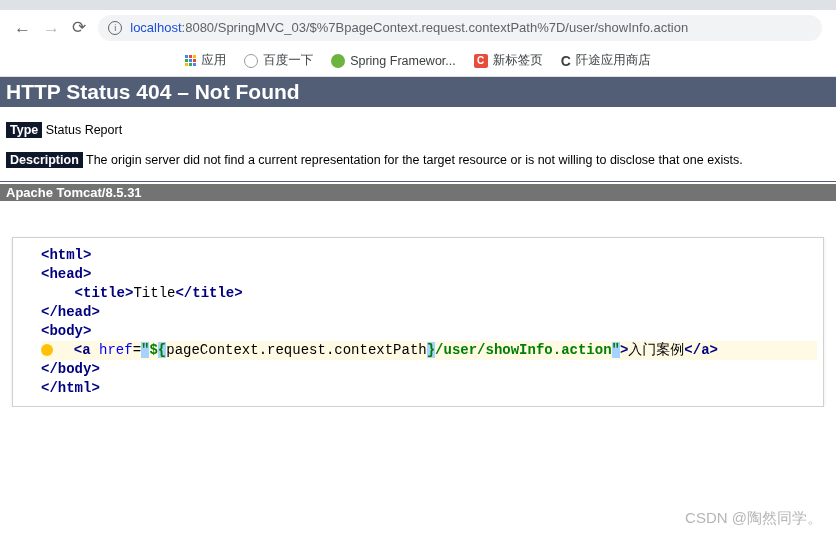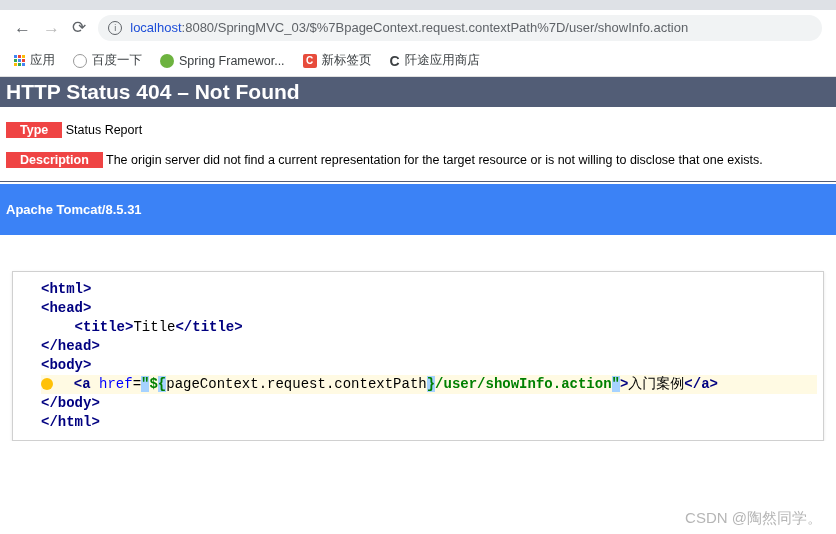--- a/index.html
+++ b/index.html
@@ -11,38 +11,38 @@
     
     .addr-row { display: flex; align-items: center; height: 35px; padding: 0 14px; gap: 12px; background: #fff; }
     .nav-btn { color: #5f6368; font-size: 17px; cursor: pointer; }
     .nav-btn.disabled { color: #bbb; }
     .addr-bar { flex: 1; display: flex; align-items: center; height: 26px; background: #f1f3f4; border-radius: 13px; padding: 0 10px; gap: 8px; font-size: 13px; }
     .addr-info { width: 14px; height: 14px; border: 1px solid #5f6368; border-radius: 50%; display: flex; align-items: center; justify-content: center; font-size: 9px; color: #5f6368; }
     .url-host { color: #1d4ed8; }
     .url-path { color: #5f6368; }
     
     
-    .bm-row { display: flex; align-items: center; height: 32px; padding: 0 14px; gap: 18px; font-size: 12.5px; color: #3c4043; border-bottom: 1px solid #e0e0e0; }
+    .bm-row { display: flex; align-items: center; height: 32px; padding: 0 14px; gap: 18px; font-size: 12.5px; color: #3c4043; border-bottom: 1px solid #e0e0e0; justify-content: center; }
     .bm-apps { display: flex; align-items: center; gap: 5px; }
     .apps-icon { display: grid; grid-template-columns: repeat(3,3px); grid-template-rows: repeat(3,3px); gap: 1px; }
     .apps-dot { width: 3px; height: 3px; }
     .d1{background:#4285f4}.d2{background:#ea4335}.d3{background:#fbbc05}.d4{background:#34a853}
     .bm-item { display: flex; align-items: center; gap: 5px; cursor: pointer; }
     .bm-icon-baidu { width: 14px; height: 14px; border: 1px solid #999; border-radius: 50%; }
     .bm-icon-spring { width: 14px; height: 14px; background: #6db33f; border-radius: 50%; }
     .bm-icon-c { width: 14px; height: 14px; background: #e74c3c; color: #fff; font-size: 10px; display: flex; align-items: center; justify-content: center; border-radius: 2px; font-weight: bold; }
     .bm-icon-shop { font-weight: bold; font-size: 14px; }
     
     
     .error-page { padding: 0; font-family: Tahoma, Arial, sans-serif; border-radius: 24px; }
     .error-h1 { background: #525d76; color: #fff; font-size: 21px; padding: 3px 6px; font-weight: bold; }
     .error-line { padding: 0 6px; margin-top: 16px; font-size: 12.5px; }
-    .error-label { background: #ef4444; color: #fff; padding: 1px 14px; font-weight: bold; }
+    .error-label { background: #0f172a; color: #fff; padding: 1px 4px; font-weight: bold; }
     .error-hr { height: 1px; background: #525d76; border: none; margin: 14px 0 0 0; }
-    .error-footer { background: #3b82f6; color: #fff; font-size: 13px; padding: 18px 6px; font-weight: bold; margin-top: 2px; }
+    .error-footer { background: #737373; color: #fff; font-size: 13px; padding: 1px 6px; font-weight: bold; margin-top: 2px; }
     
     
     .editor-wrap { margin: 36px 12px 0 12px; border: 1px solid #d0d0d0; box-shadow: 0 1px 3px rgba(0,0,0,0.1); }
     .editor { font-family: 'Courier New', monospace; font-size: 14px; padding: 8px 6px; position: relative; }
     .code-lines { padding-left: 22px; line-height: 19px; }
     .code-line { white-space: pre; }
     .kw { color: #000080; font-weight: bold; }
     .str { color: #008000; font-weight: bold; }
     .tag { color: #000080; font-weight: bold; }
     .attr { color: #0000ff; }

